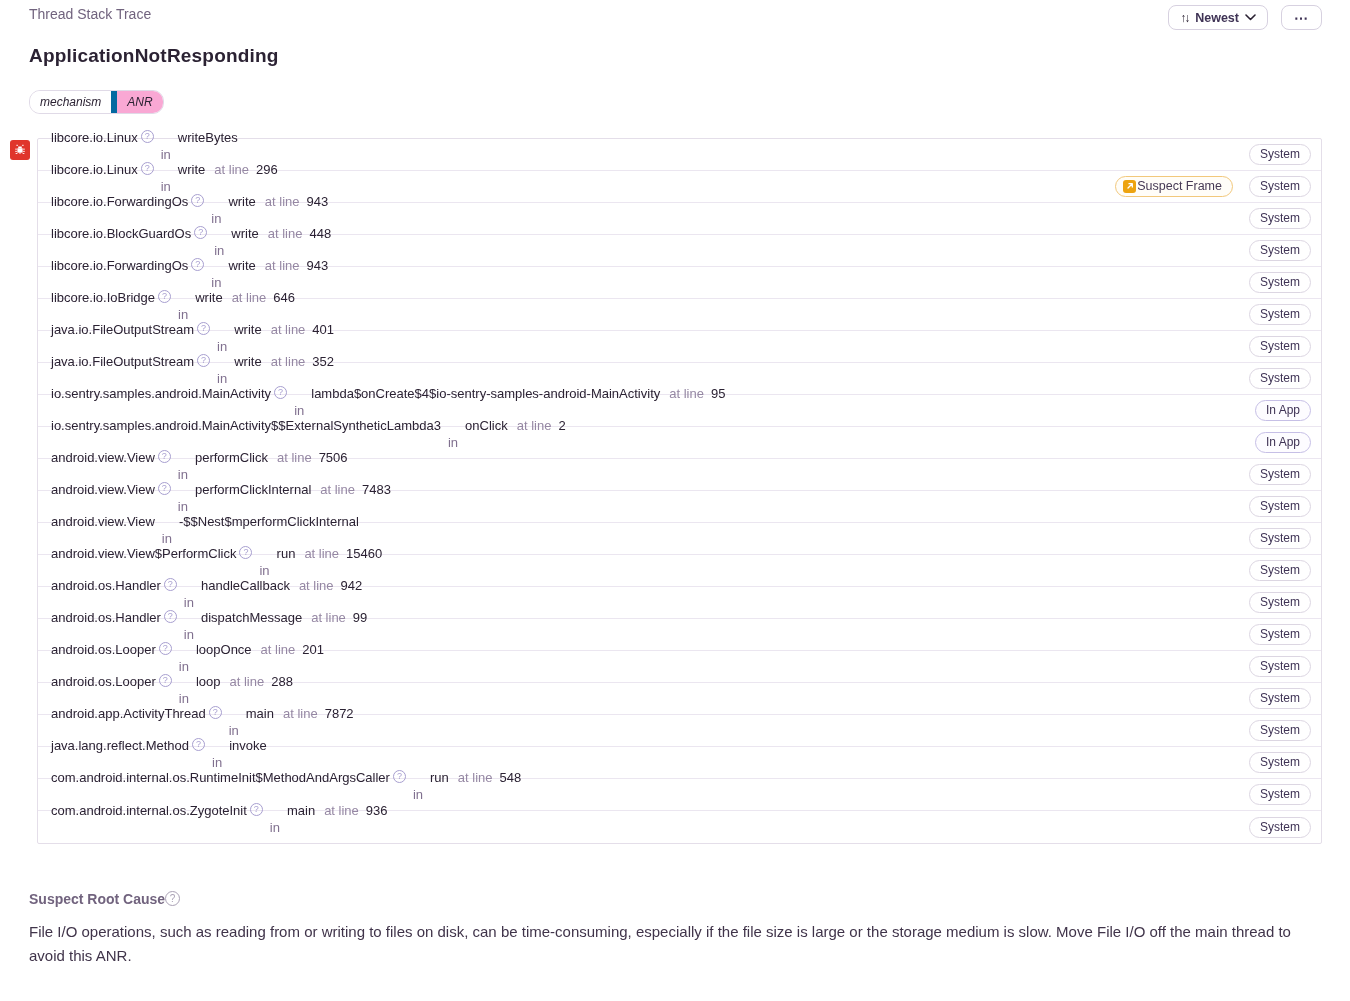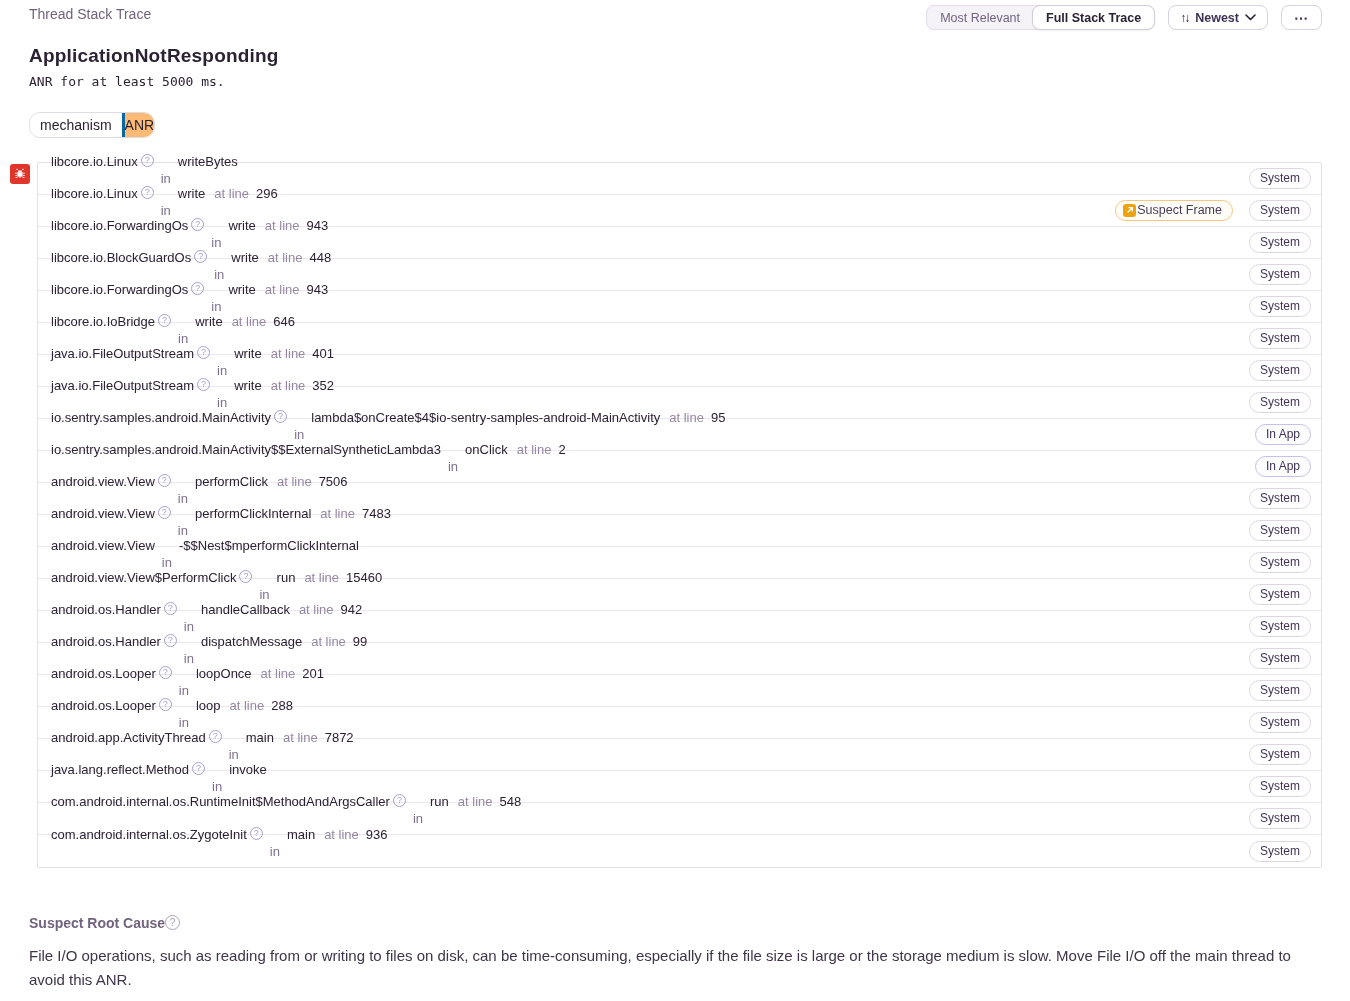--- a/index.html
+++ b/index.html
@@ -19,23 +19,23 @@
   .pill-btn { display: flex; align-items: center; gap: 6px; height: 25px; padding: 0 11px; background: #fff; border: 1px solid #d7d1e0; border-radius: 8px; font-size: 12.5px; font-weight: 700; color: #3f3355; cursor: pointer; }
   .sort-arrows { font-size: 12px; letter-spacing: -2px; font-weight: 400; color: #2b2233; margin-right: 1px; }
   .more-btn { padding: 0 12px; letter-spacing: 1px; font-size: 14px; }
 
   
   .event-title { margin-top: 15px; font-size: 19px; font-weight: 700; color: #2b2233; letter-spacing: .2px; }
   .event-subtitle { margin-top: 7px; font-family: "DejaVu Sans Mono", monospace; font-size: 13px; color: #2b2233; }
 
   
   .tags { margin-top: 23px; display: flex; }
-  .tag { display: inline-flex; border: 1px solid #e0dae7; border-radius: 11px; overflow: hidden; font-size: 14px; color: #2b2233; cursor: pointer; }
+  .tag { display: inline-flex; border: 1px solid #e0dae7; border-radius: 11px; overflow: hidden; font-size: 12px; color: #2b2233; cursor: pointer; font-style: italic; }
   .tag-key { padding: 4px 10px; background: #fff; }
-  .tag-value { padding: 4px 0; background: #fdba74; border-left: 3px solid #0369a1; }
+  .tag-value { padding: 4px 10px; background: #f9a8d4; border-left: 6px solid #0369a1; }
 
   
   .stack-section { position: relative; margin-top: 24px; }
   .platform-icon { position: absolute; left: -19px; top: 2px; width: 20px; height: 20px; background: #e0352b; border-radius: 3px; display: flex; align-items: center; justify-content: center; }
   .frames { margin-left: 8px; border: 1px solid #e4dee9; border-radius: 2px; background: #fff; }
   .frame-row { display: flex; align-items: center; justify-content: space-between; height: 32px; padding: 0 10px 0 13px; border-bottom: 1px solid #ebe6f0; font-size: 13px; cursor: pointer; }
   .frame-row:last-child { border-bottom: none; }
   .frame-left { display: flex; white-space: nowrap; }
   .frame-module { color: #2b2233; }
   .help-icon { width: 13px; height: 13px; border: 1px solid #a89fd0; border-radius: 50%; color: #a89fd0; font-size: 9px; line-height: 11px; text-align: center; margin-left: 3px; flex: 0 0 auto; cursor: pointer; }
@@ -57,37 +57,32 @@
   .root-cause-body { margin-top: 13px; font-size: 15px; line-height: 24px; color: #40344a; max-width: 1294px; }
 </style>
 </head>
 <body>
 
 <div class="page">
 
   <div class="header-row">
     <div class="section-title">Thread Stack Trace</div>
     <div class="controls">
-      <div class="segmented">
-        <div class="seg-btn">Most Relevant</div>
-        <div class="seg-btn active">Full Stack Trace</div>
-      </div>
       <div class="pill-btn">
         <span class="sort-arrows">↑↓</span>
         <span>Newest</span>
         <svg width="11" height="7" viewBox="0 0 11 7">
             <path d="M1 1l4.5 4.5L10 1" fill="none" stroke="#2b2233" stroke-width="1.6" stroke-linecap="round" stroke-linejoin="round"></path>
           </svg>
       </div>
       <div class="pill-btn more-btn">⋯</div>
     </div>
   </div>
 
   <div class="event-title">ApplicationNotResponding</div>
-  <div class="event-subtitle">ANR for at least 5000 ms.</div>
 
   <div class="tags">
     <div class="tag">
       <span class="tag-key">mechanism</span>
       <span class="tag-value">ANR</span>
     </div>
   </div>
 
   <div class="stack-section">
     <div class="platform-icon">

